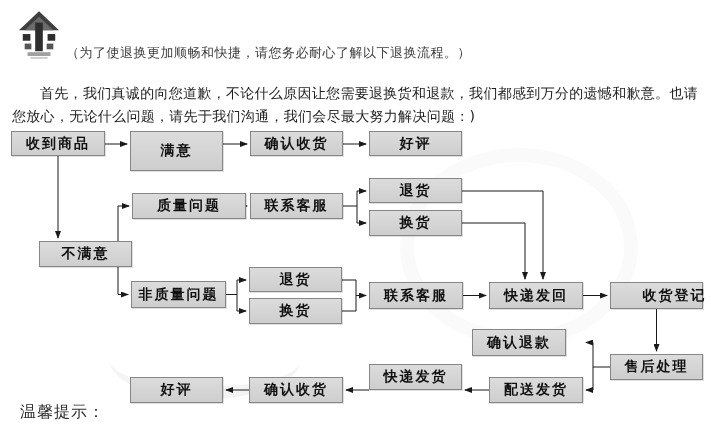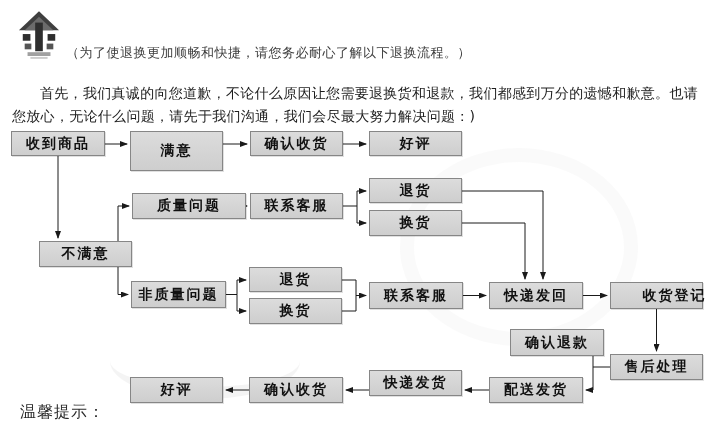--- a/index.html
+++ b/index.html
@@ -128,22 +128,22 @@
       <div class="node" style="left: 250px; top: 65px; width: 93px; height: 26px;">联系客服</div>
       <div class="node" style="left: 369px; top: 50px; width: 93px; height: 25px;">退货</div>
       <div class="node" style="left: 369px; top: 82px; width: 93px; height: 26px;">换货</div>
       <div class="node" style="left: 11px; top: 113px; width: 93px; height: 26px; margin-left: 28px;">不满意</div>
       <div class="node" style="left: 131px; top: 153px; width: 95px; height: 27px;">非质量问题</div>
       <div class="node" style="left: 249px; top: 139px; width: 93px; height: 25px;">退货</div>
       <div class="node" style="left: 249px; top: 170px; width: 93px; height: 26px;">换货</div>
       <div class="node" style="left: 369px; top: 154px; width: 94px; height: 27px;">联系客服</div>
       <div class="node" style="left: 489px; top: 154px; width: 94px; height: 27px;">快递发回</div>
       <div class="node" style="left: 610px; top: 154px; width: 93px; height: 27px; padding-left: 36px;">收货登记</div>
-      <div class="node" style="left: 510px; top: 201px; width: 94px; height: 27px;">确认退款</div>
+      <div class="node" style="left: 472px; top: 201px; width: 94px; height: 27px;">确认退款</div>
       <div class="node" style="left: 610px; top: 226px; width: 93px; height: 26px;">售后处理</div>
       <div class="node" style="left: 489px; top: 249px; width: 94px; height: 26px;">配送发货</div>
-      <div class="node" style="left: 369px; top: 242px; width: 93px; height: 26px;">快递发货</div>
+      <div class="node" style="left: 369px; top: 236px; width: 93px; height: 26px;">快递发货</div>
       <div class="node" style="left: 249px; top: 249px; width: 94px; height: 26px;">确认收货</div>
       <div class="node" style="left: 130px; top: 249px; width: 93px; height: 26px;">好评</div>
     </div>
 </div>
 
 <div class="tips">温馨提示：</div>
 
 </body></html>

